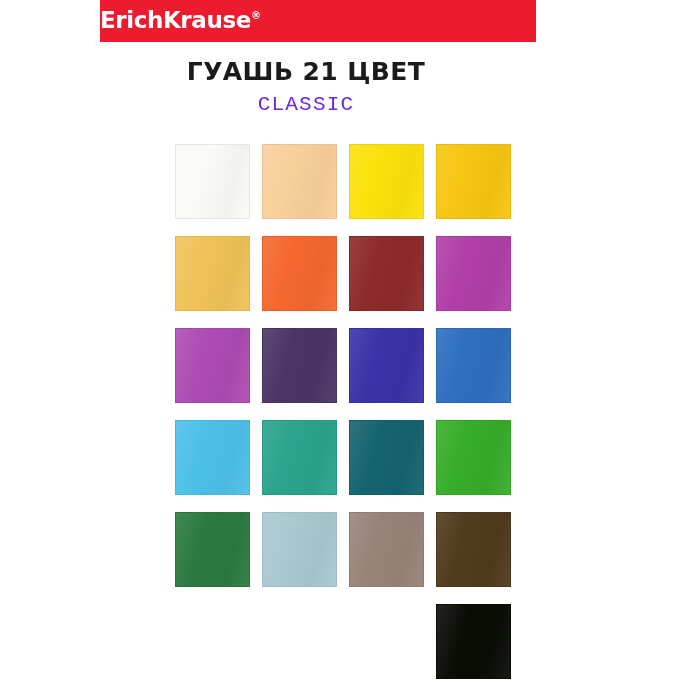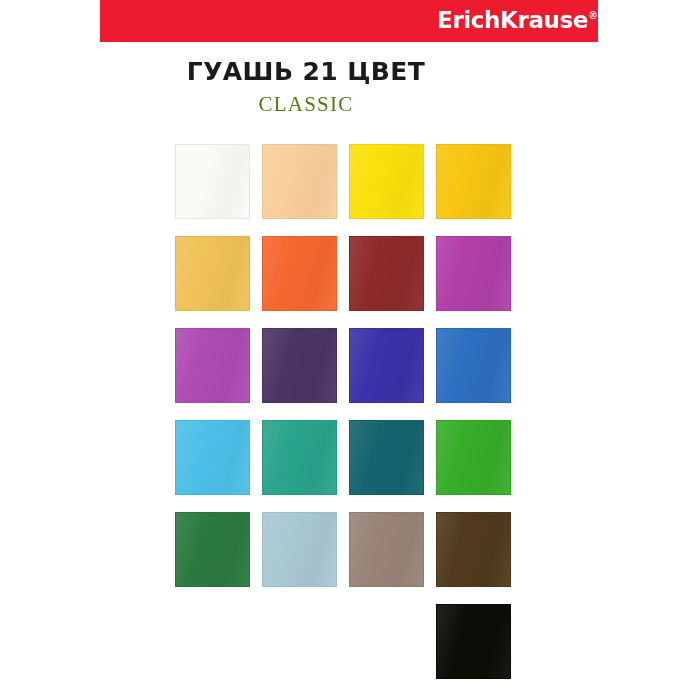--- a/index.html
+++ b/index.html
@@ -20,26 +20,26 @@
     width: 700px;
     height: 700px;
     background: #ffffff;
   }
 
   
   #brand-band {
     position: absolute;
     left: 100px;
     top: 0px;
-    width: 498px;
+    width: 436px;
     height: 42px;
     background: #ed1b2e;
     display: flex;
     align-items: center;
-    justify-content: flex-end;
+    justify-content: flex-start;
   }
   #brand-logo {
     color: #ffffff;
     font-family: "DejaVu Sans", sans-serif;
     font-weight: bold;
     font-size: 23px;
     letter-spacing: -0.4px;
     line-height: 1;
     white-space: nowrap;
     position: relative;
@@ -63,24 +63,24 @@
   #product-title {
     font-family: "DejaVu Sans", sans-serif;
     font-weight: bold;
     font-size: 25px;
     color: #1b1b1b;
     letter-spacing: 0.4px;
     line-height: 1.1;
     margin: 0;
   }
   #product-subtitle {
-    font-family: Liberation Serif, serif;
+    font-family: Liberation Mono, monospace;
     font-weight: normal;
     font-size: 21px;
-    color: #4d7c0f;
+    color: #6d28d9;
     letter-spacing: 1.2px;
     line-height: 1.1;
     margin-top: 7px;
   }
 
   
   #swatch-grid {
     position: absolute;
     left: 175px;
     top: 144px;

